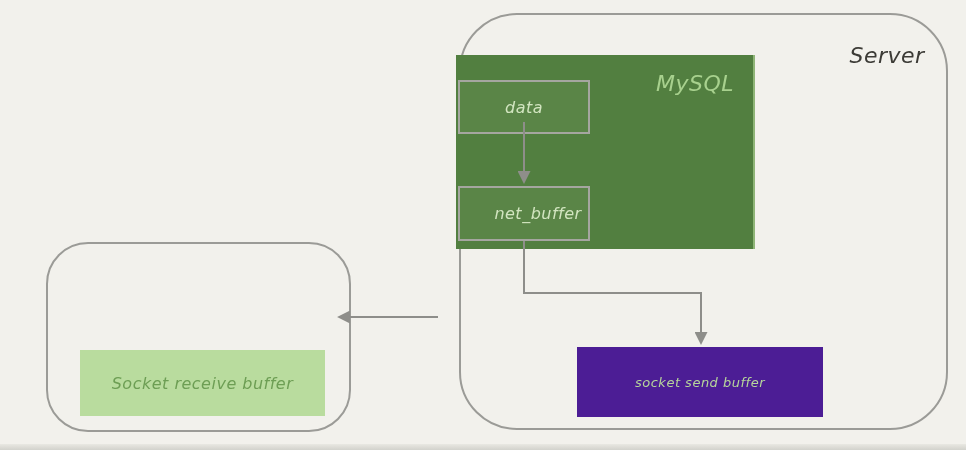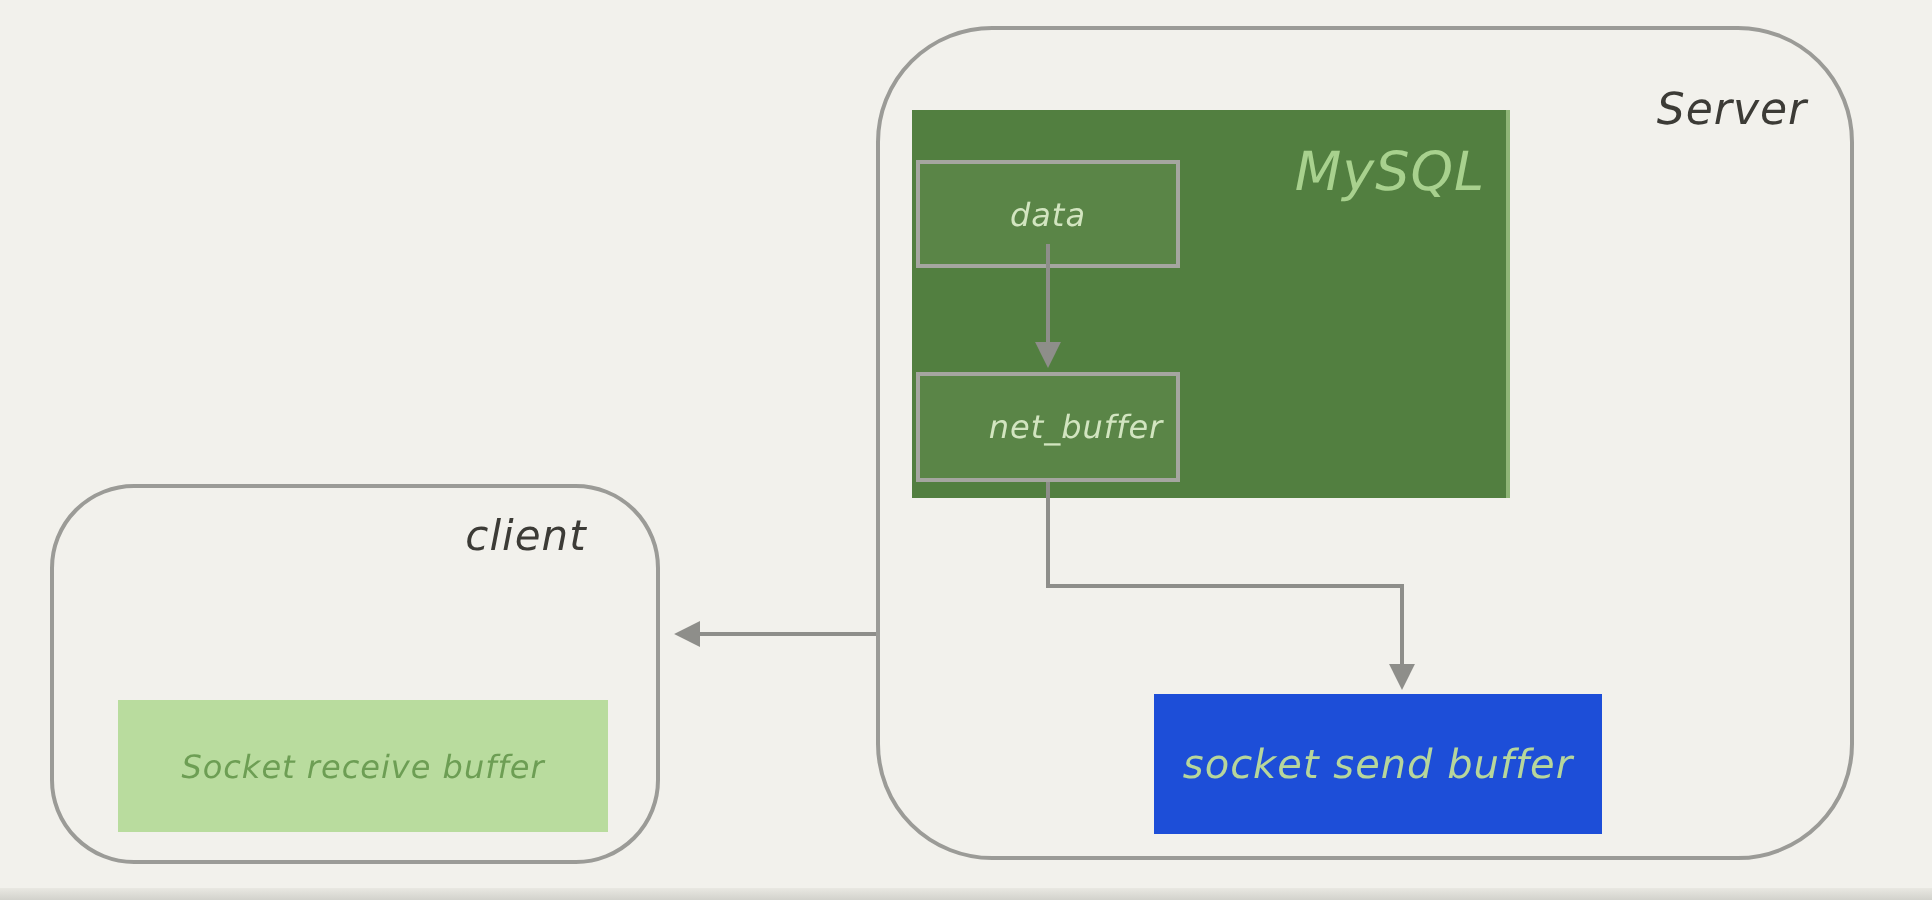--- a/index.html
+++ b/index.html
@@ -17,20 +17,21 @@
   .hand {
     font-family:"DejaVu Sans", sans-serif;
     font-style:italic;
     letter-spacing:0.5px;
   }
   .container-shape {
     position:absolute;
     border:2px solid #9b9b97;
     background:transparent;
     box-sizing:border-box;
+    margin-left:21px;
   }
   .server-shape {
     left:438px; top:13px;
     width:489px; height:417px;
     border-radius:58px;
   }
   .client-shape {
     left:25px; top:242px;
     width:305px; height:190px;
     border-radius:42px;
@@ -47,44 +48,44 @@
     left:456px; top:55px;
     width:299px; height:194px;
     background:#527f40;
     border-right:2px solid #8fb577;
     box-sizing:border-box;
   }
   .mysql-label {
     position:absolute;
     left:184px; top:16px; width:110px;
     color:#a8d18e;
-    font-size:27px;
+    font-size:22px;
     text-align:center;
   }
   .inner-box {
     position:absolute;
     left:2px;
     width:132px;
     background:#5a8547;
     border:2px solid #a5a6a0;
     box-sizing:border-box;
     display:flex; align-items:center; justify-content:center;
     color:#d2e5c0;
     font-size:16px;
   }
   .data-box { top:25px; height:54px; }
   .netbuffer-box { top:131px; height:55px;padding-left:28px; }
   .send-buffer-box {
     position:absolute;
     left:577px; top:347px;
-    width:224px; height:70px;
-    background:#1d4ed8;
+    width:246px; height:70px;
+    background:#4c1d95;
     display:flex; align-items:center; justify-content:center;
     color:#b7d69b;
-    font-size:20px;
+    font-size:13px;
   }
   .receive-buffer-box {
     position:absolute;
     left:32px; top:106px;
     width:245px; height:66px;
     background:#b9dc9e;
     display:flex; align-items:center; justify-content:center;
     color:#6d9e54;
     font-size:16px;
   }
@@ -100,21 +101,20 @@
     width:966px; height:6px;
     background:linear-gradient(#e9e8e2, #d2d2cc);
   }
 </style>
 </head>
 <body>
 
 <div class="canvas">
 
   <div class="container-shape client-shape">
-    <div class="shape-label-dark client-label hand">client</div>
     <div class="receive-buffer-box">
       <span class="hand">Socket receive buffer</span>
     </div>
   </div>
 
   <div class="container-shape server-shape">
     <div class="shape-label-dark server-label hand">Server</div>
   </div>
 
   <div class="mysql-box">

